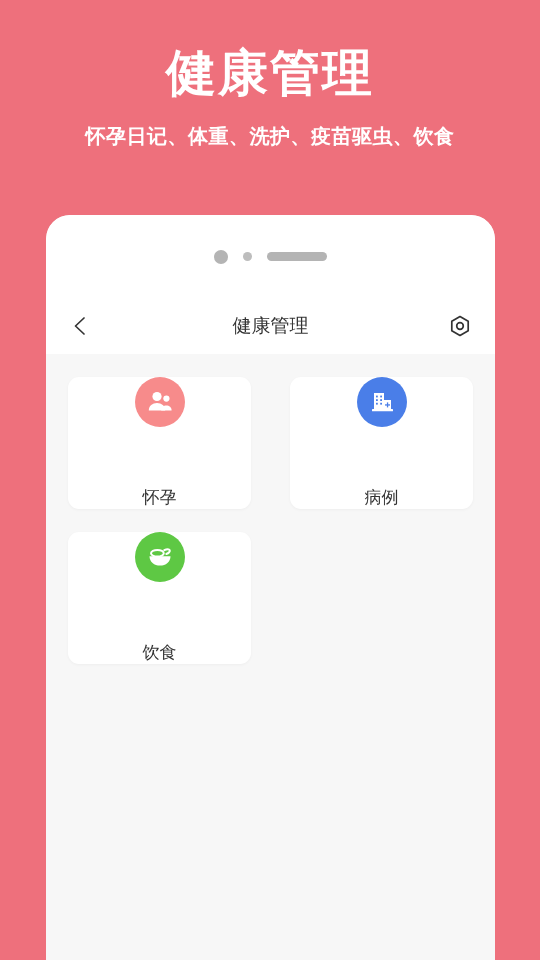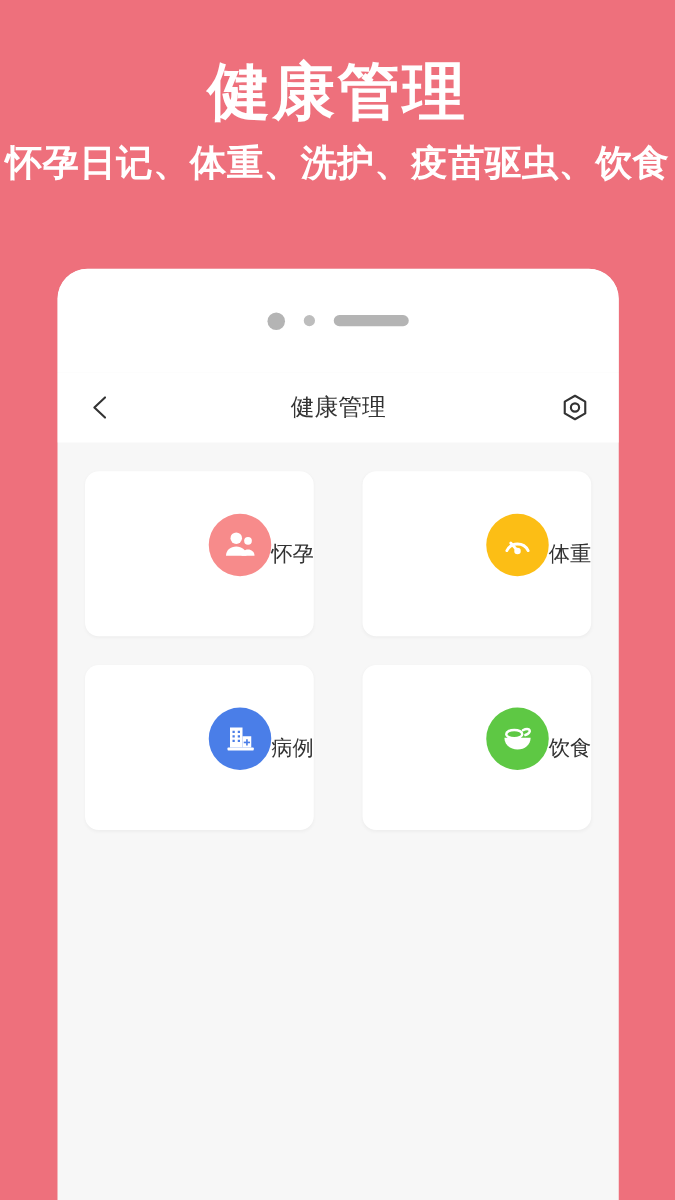--- a/index.html
+++ b/index.html
@@ -14,22 +14,22 @@
   .promo {
     position:absolute; top:0; left:0; width:540px; height:200px;
     display:flex; flex-direction:column; align-items:center;
     justify-content:flex-start; padding-top:45px;
   }
   .promo-title {
     color:#ffffff; font-size:50px; font-weight:bold;
     letter-spacing:2px; line-height:1.15;
   }
   .promo-sub {
-    color:#ffffff; font-size:29px; font-weight:bold;
-    letter-spacing:0.5px; margin-top:8px;
+    color:#ffffff; font-size:20px; font-weight:bold;
+    letter-spacing:0.5px; margin-top:20px;
   }
 
   
   .phone {
     position:absolute; left:46px; top:215px;
     width:449px; height:745px;
     background:#f7f7f7;
     border-radius:24px 24px 0 0;
     overflow:hidden;
   }
@@ -65,22 +65,22 @@
 
   
   .grid {
     padding:23px 22px 0 22px;
     display:grid; grid-template-columns:1fr 1fr;
     column-gap:39px; row-gap:23px;
   }
   .card {
     background:#ffffff; border-radius:11px;
     height:132px;
-    display:flex; 
-    align-items:center; justify-content:flex-end;
+    display:flex; flex-direction:column;
+    align-items:center; justify-content:space-between;
     box-shadow:0 1px 3px rgba(0,0,0,0.04);
     cursor:pointer;
   }
   .card-icon {
     width:50px; height:50px; border-radius:50%;
     display:flex; align-items:center; justify-content:center;
     margin-bottom:15px;
   }
   .card-icon svg { display:block; }
   .card-label { font-size:17px; color:#333333; }
@@ -125,30 +125,20 @@
         <svg width="30" height="30" viewBox="0 0 30 30" aria-hidden="true">
           <circle cx="12" cy="9.5" r="4.6" fill="#ffffff"></circle>
           <path d="M3.8 23.5c0-4.6 3.7-7.4 8.2-7.4s8.2 2.8 8.2 7.4z" fill="#ffffff"></path>
           <circle cx="21.4" cy="11.6" r="3.1" fill="#ffffff"></circle>
           <path d="M16.2 23.5c0-3.2 2.4-5 5.2-5s5.2 1.8 5.2 5z" fill="#ffffff"></path>
         </svg>
       </div>
       <div class="card-label">怀孕</div>
     </div>
 
-    <div class="card">
-      <div class="card-icon" style="background:#fcbe15">
-        <svg width="30" height="30" viewBox="0 0 30 30" aria-hidden="true">
-          <path d="M6.5 19.5a9.5 9.5 0 0 1 17 0" fill="none" stroke="#ffffff" stroke-width="2.3" stroke-linecap="round"></path>
-          <line x1="15" y1="19.5" x2="9.6" y2="13.4" stroke="#ffffff" stroke-width="2.3" stroke-linecap="round"></line>
-          <circle cx="15" cy="19.8" r="2.6" fill="#ffffff"></circle>
-        </svg>
-      </div>
-      <div class="card-label">体重</div>
-    </div>
 
 
 
 
     <div class="card">
       <div class="card-icon" style="background:#4a7ee8">
         <svg width="30" height="30" viewBox="0 0 30 30" aria-hidden="true">
           <rect x="7" y="6" width="10" height="16" fill="#ffffff"></rect>
           <rect x="17" y="13" width="7" height="9" fill="#ffffff"></rect>
           <rect x="5" y="22" width="21" height="2.3" rx="0.6" fill="#ffffff"></rect>

